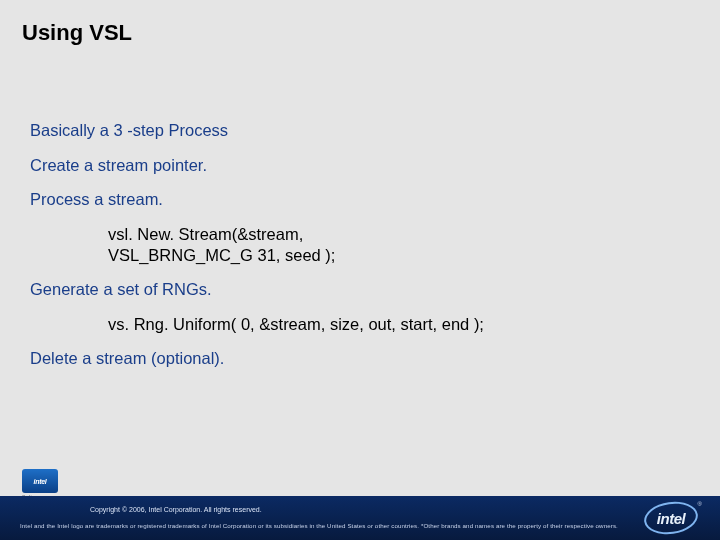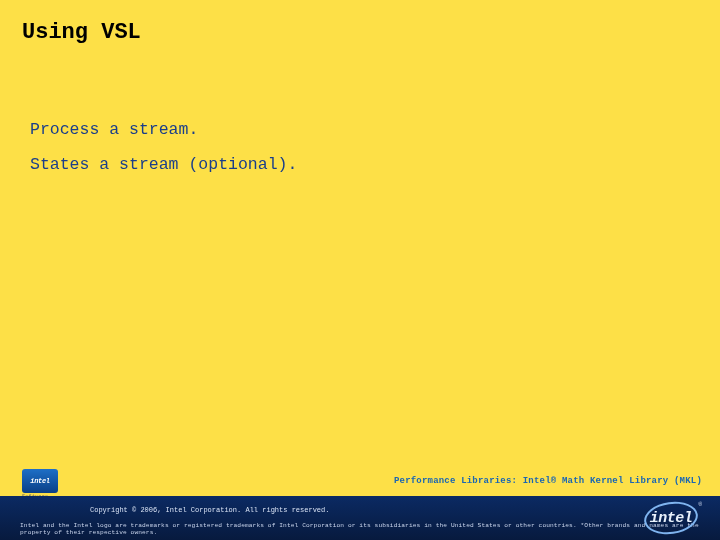--- a/index.html
+++ b/index.html
@@ -6,22 +6,21 @@
   html, body { width: 720px; height: 540px; overflow: hidden; }
   body {
     font-family: Verdana, Arial, sans-serif;
     background: #fff;
     position: relative;
   }
   .slide {
     width: 720px;
     height: 540px;
     position: relative;
-    background: #fde047;
-    font-family: Liberation Mono, monospace;
+    background: #e5e5e5;
   }
   .title {
     position: absolute;
     top: 20px;
     left: 22px;
     font-size: 22px;
     font-weight: bold;
     color: #000;
   }
   .content {
@@ -136,25 +135,32 @@
   }
 </style>
 </head>
 <body>
 
 <div class="slide">
 
   <div class="title">Using VSL</div>
 
   <div class="content">
+    <div class="row blue">Basically a 3 -step Process</div>
+    <div class="row blue">Create a stream pointer.</div>
     <div class="row blue">Process a stream.</div>
-    <div class="row blue">States a stream (optional).</div>
+    <div class="indent">
+      <span>vsl. New. Stream(&amp;stream,</span><br>
+      <span>VSL_BRNG_MC_G 31, seed );</span>
+    </div>
+    <div class="row blue">Generate a set of RNGs.</div>
+    <div class="indent">vs. Rng. Uniform( 0, &amp;stream, size, out, start, end );</div>
+    <div class="row blue">Delete a stream (optional).</div>
   </div>
 
-  <div class="perf-label">Performance Libraries: Intel® Math Kernel Library (MKL)</div>
 
   <div class="small-badge">
     <span class="inner">intel</span>
   </div>
   <div class="small-sub">Software</div>
 
   <div class="page-number">22</div>
 
   <div class="footer">
     <div class="copyright">Copyright © 2006, Intel Corporation. All rights reserved.</div>

